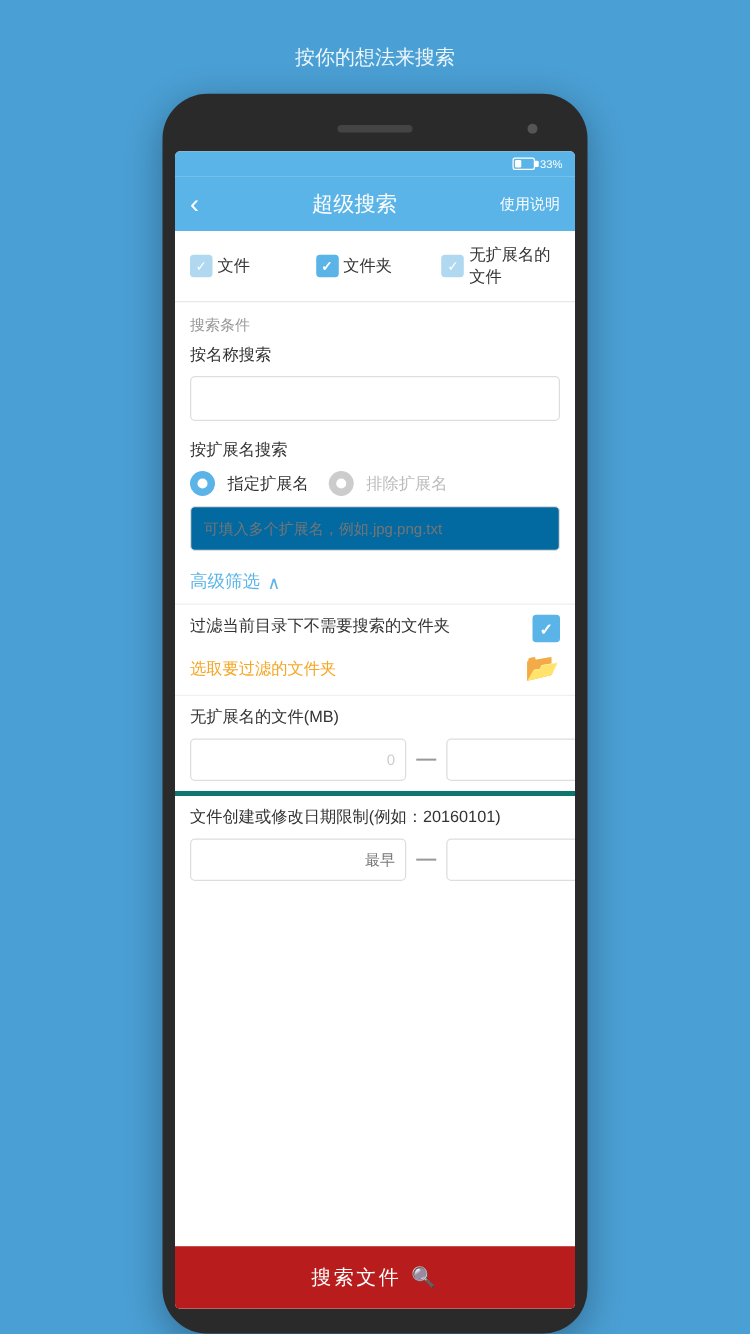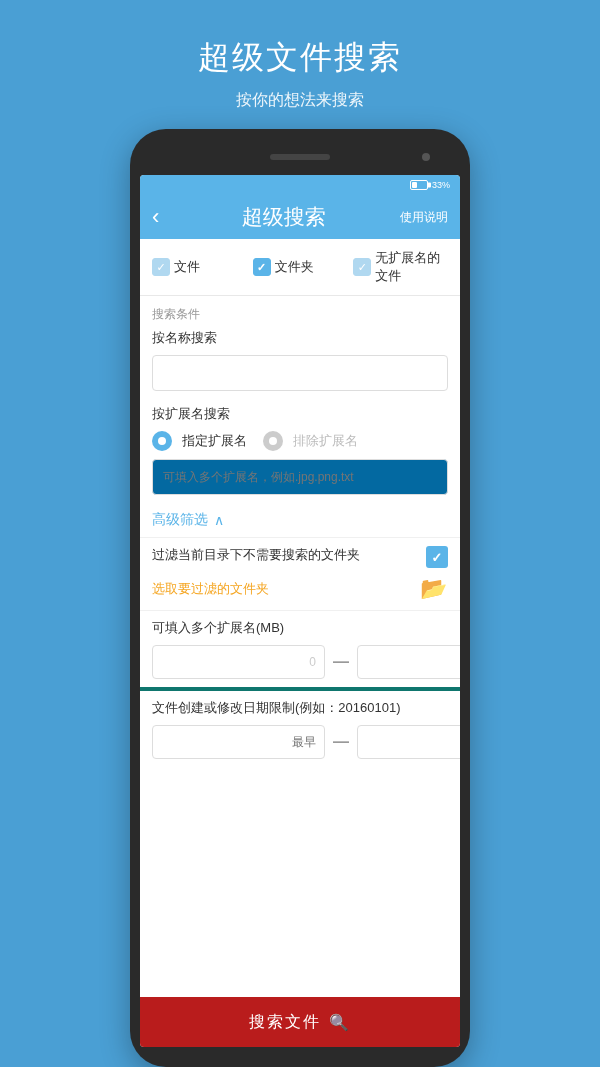--- a/index.html
+++ b/index.html
@@ -134,21 +134,21 @@
       color: white;
       font-size: 22px;
       cursor: pointer;
       line-height: 1;
       margin-right: 8px;
     }
     .app-bar-title {
       flex: 1;
       text-align: center;
       color: white;
-      font-size: 21px;
+      font-size: 17px;
       font-weight: 500;
     }
     .help-btn {
       color: white;
       font-size: 12px;
       cursor: pointer;
     }
 
     
     .content {
@@ -422,21 +422,20 @@
       flex-shrink: 0;
     }
     .search-btn-icon {
       font-size: 16px;
     }
   </style>
 </head>
 <body>
 
 <div class="page-header">
-  <div class="page-title">超级文件搜索</div>
   <div class="page-subtitle">按你的想法来搜索</div>
 </div>
 
 <div class="phone-wrapper">
   <div class="phone-top-bar">
     <div class="speaker-bar"></div>
     <div class="camera-dot"></div>
   </div>
 
   <div class="phone-screen">
@@ -504,21 +503,21 @@
           <span class="filter-text">过滤当前目录下不需要搜索的文件夹</span>
           <div class="filter-checkbox"></div>
         </div>
         <div class="select-folder-row">
           <span class="select-folder-label">选取要过滤的文件夹</span>
           <span class="folder-icon">📂</span>
         </div>
       </div>
 
       <div class="size-section">
-        <div class="size-label">可填入多个扩展名(MB)</div>
+        <div class="size-label">无扩展名的文件(MB)</div>
         <div class="range-row">
           <input class="range-input" type="text" value="0" placeholder="0" style="">
           <span class="range-dash">—</span>
           <input class="range-input right" type="text" placeholder="不限" style="">
         </div>
       </div>
 
       <div class="date-section">
         <div class="date-label">文件创建或修改日期限制(例如：20160101)</div>
         <div class="range-row">

